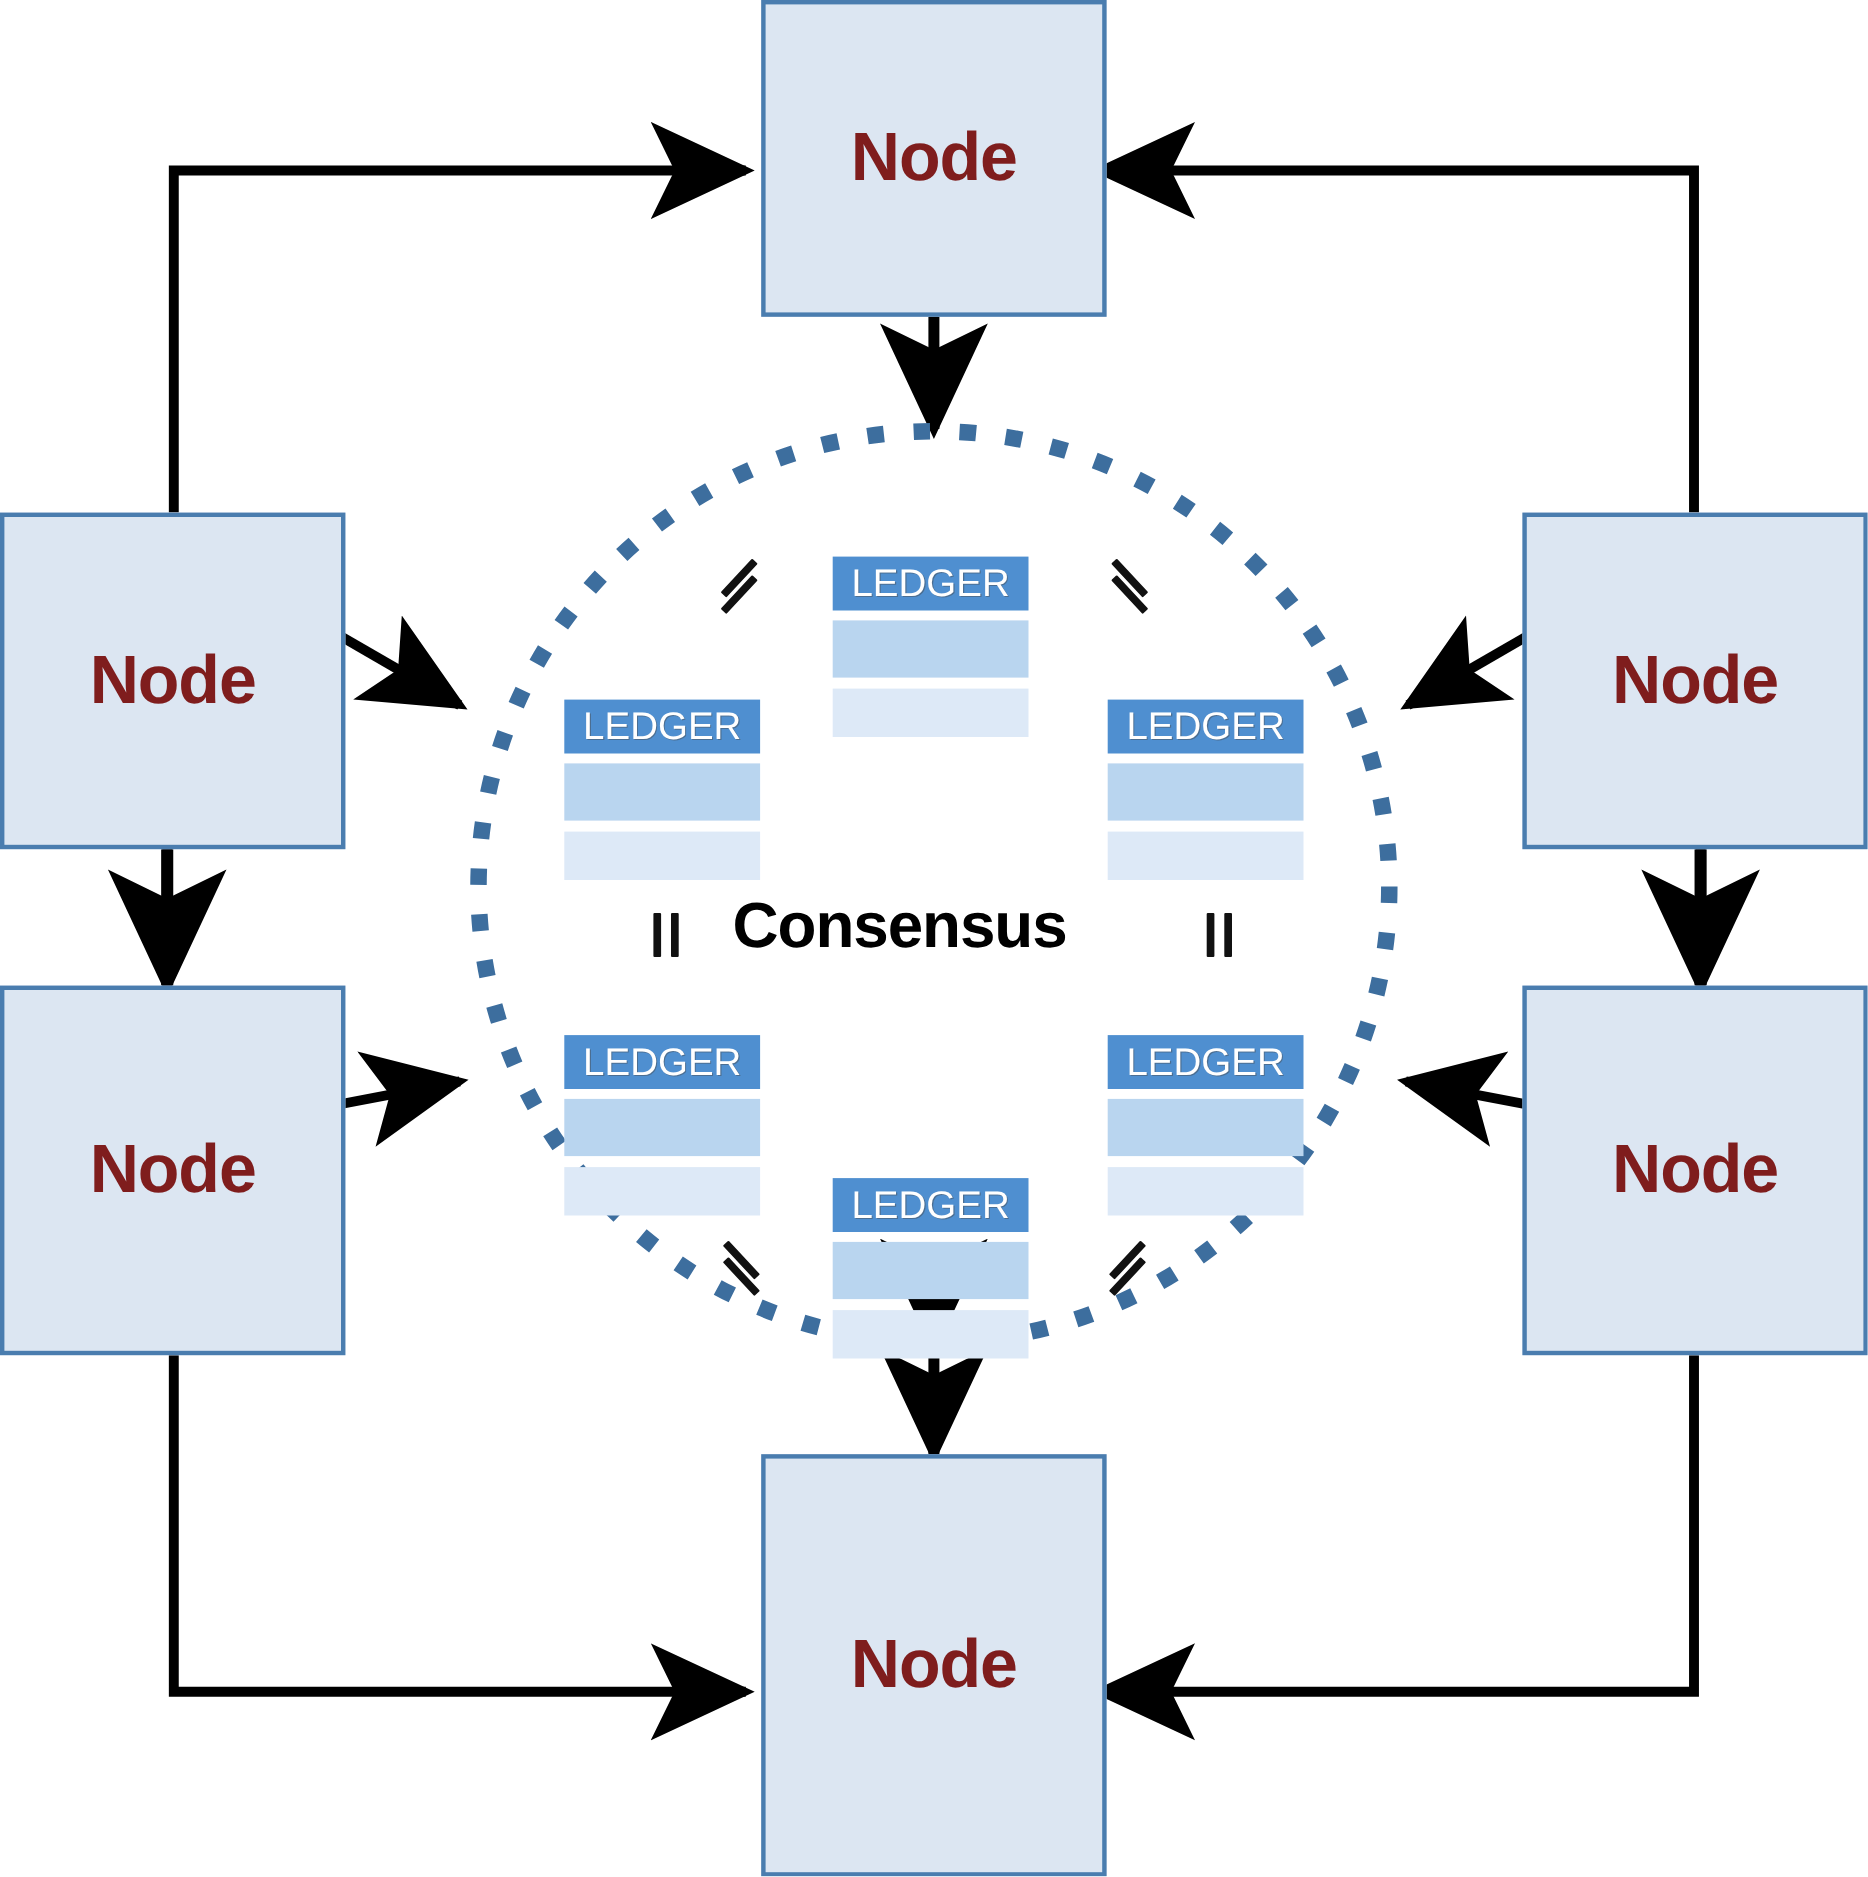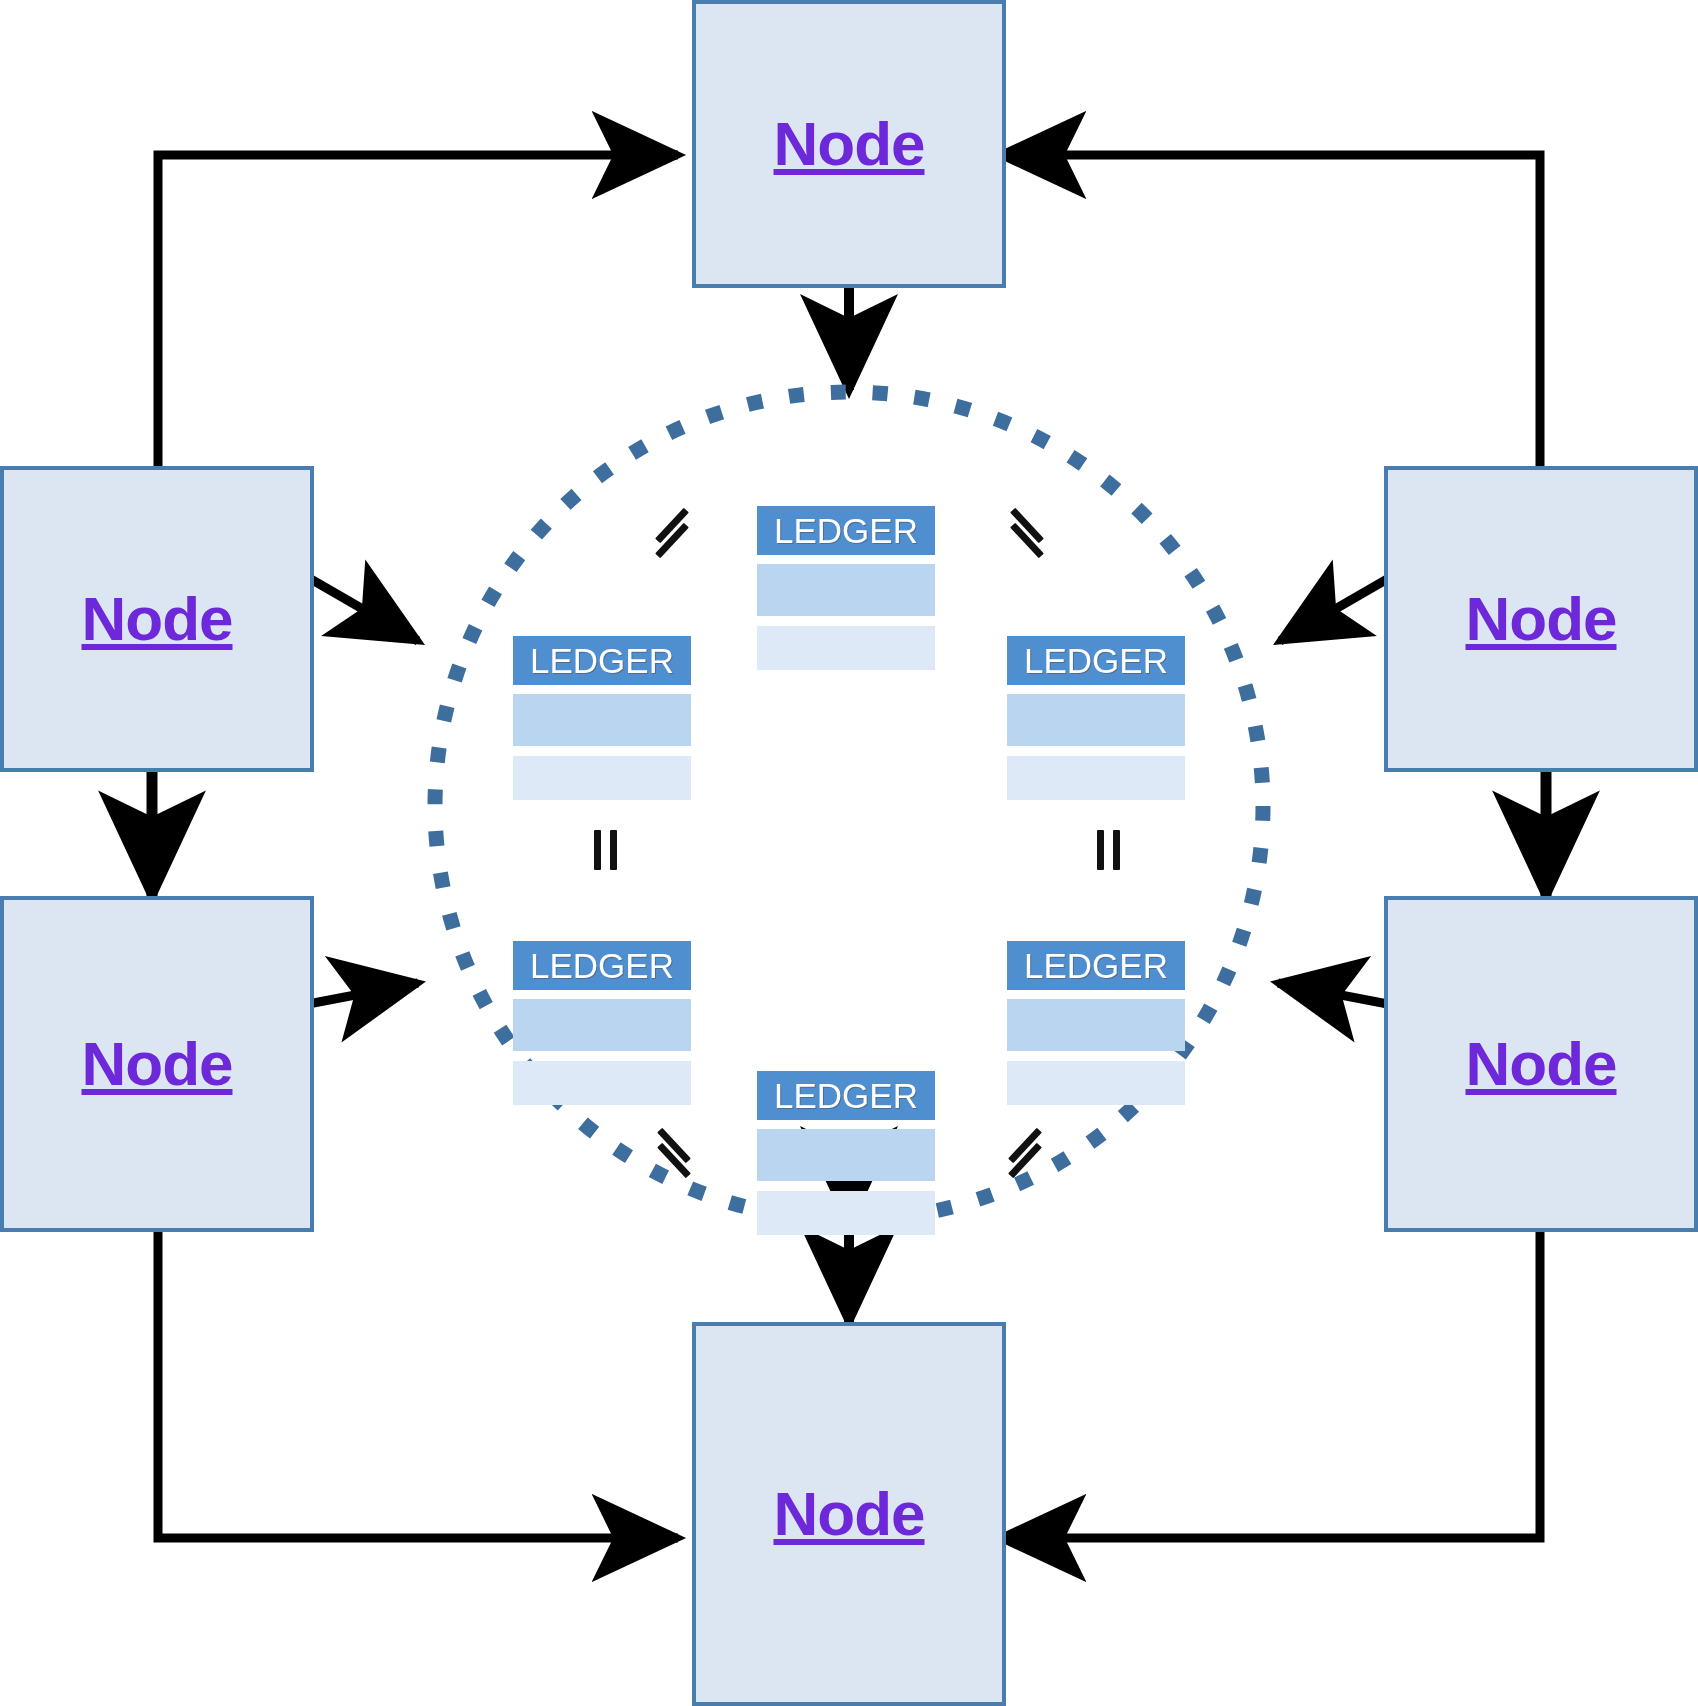--- a/index.html
+++ b/index.html
@@ -14,25 +14,24 @@
     position:absolute;
     background:#dce6f2;
     border:4px solid #4a7daf;
     box-sizing:border-box;
     display:flex;align-items:center;justify-content:center;
   }
   .node-label{
     font-family:"Liberation Sans", sans-serif;
     font-weight:bold;
     font-size:62px;
-    color:#6d28d9;
+    color:#7f1d1d;
     letter-spacing:-1px;
     line-height:1;
     user-select:none;
-    text-decoration:underline;
   }
   .ledger{
     position:absolute;
     width:178px;
     margin-top:36px;
   }
   .ledger-head{
     background:#4f8fd0;
     height:49px;
     display:flex;align-items:center;justify-content:center;
@@ -246,14 +245,15 @@
 
   <div class="eqmark eq-diag-l" style="left:657px;top:1135px;">
     <i></i>
       <i></i>
   </div>
   <div class="eqmark eq-diag-r" style="left:1008px;top:1135px;">
     <i></i>
       <i></i>
   </div>
 
+  <div class="consensus" style="left:666px;top:813px;">Consensus</div>
 
 </div>
 
 </body></html>

